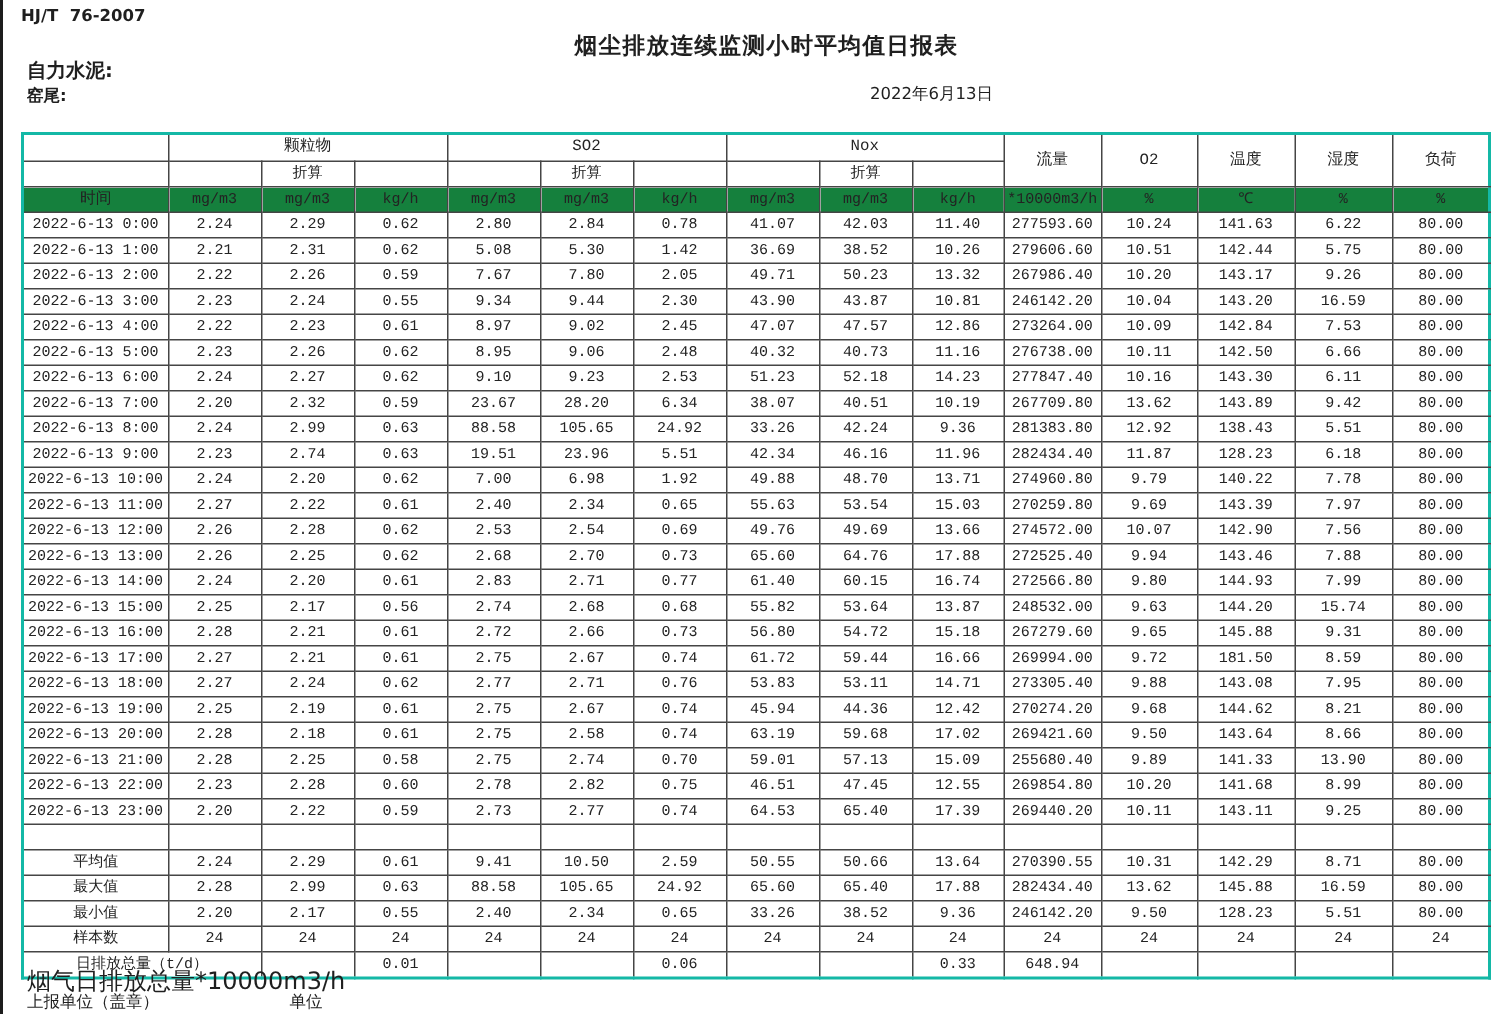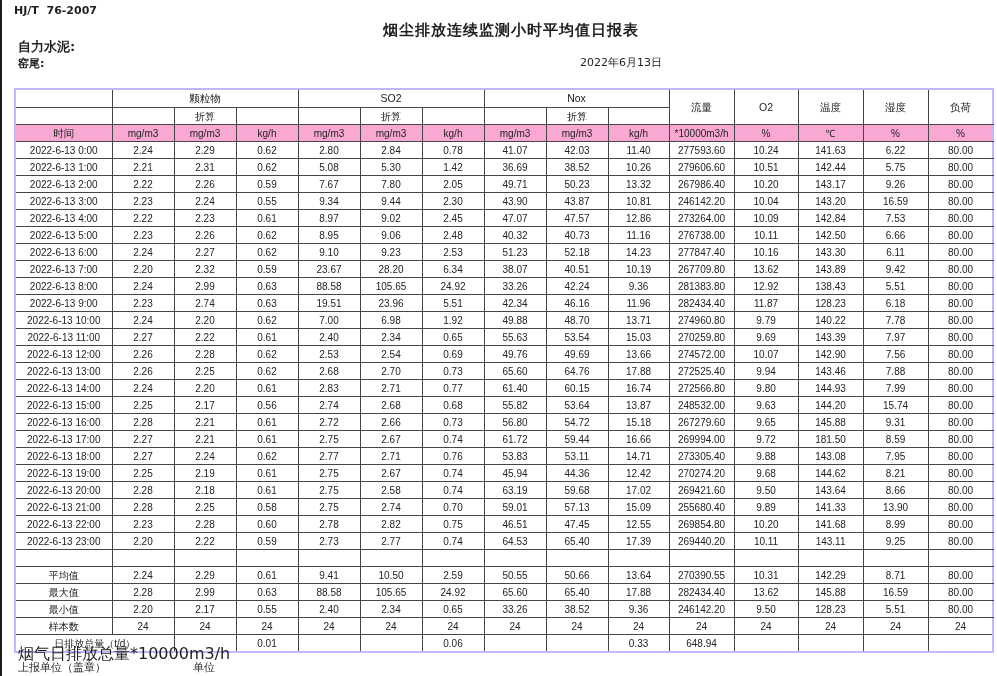--- a/index.html
+++ b/index.html
@@ -10,31 +10,31 @@
   }
   .edge { position:absolute; left:0; top:0; width:2px; height:676px; background:#1c1c1c; }
   .std  { position:absolute; left:14px; top:4px;  font-size:11px; font-weight:bold; white-space:pre; }
   .title{ position:absolute; left:383px; top:21px; font-size:15px; font-weight:bold; letter-spacing:1px; }
   .comp { position:absolute; left:18px; top:38px; font-size:13px; font-weight:bold; }
   .loc  { position:absolute; left:18px; top:56px; font-size:11px; font-weight:bold; }
   .date { position:absolute; left:580px; top:55px; font-size:11px; }
   #grid {
     position:absolute; left:14px; top:88px; width:978px;
     border-collapse:collapse; table-layout:fixed;
-    font-family:Liberation Sans, sans-serif;
-    border:2px solid #c4b5fd;
+    font-family:Liberation Mono, monospace;
+    border:2px solid #14b8a6;
   }
   #grid th, #grid td {
     border:1px solid #454545; padding:0 1px; height:16px; line-height:15px;
     font-size:10px; font-weight:normal; text-align:center; color:#232323;
     overflow:hidden; white-space:nowrap;
   }
   #grid thead tr:first-child th { height:17px; font-size:10.5px; }
   #grid thead th { font-size:10.5px; }
-  tr.green th, tr.green td { background:#f9a8d4; }
+  tr.green th, tr.green td { background:#15803d; }
   tr.sep td { border-bottom:2px solid #2b2b2b; }
   td.time { white-space:pre; }
   td.left { text-align:left; padding-left:3px;margin-left:46px; }
   .note  { position:absolute; left:18px; top:644px; font-size:16px; }
   .rpt   { position:absolute; left:18px; top:660px; font-size:11px; }
   .unit  { position:absolute; left:193px; top:660px; font-size:11px;text-align:right; }
 </style>
 </head>
 <body>
 

